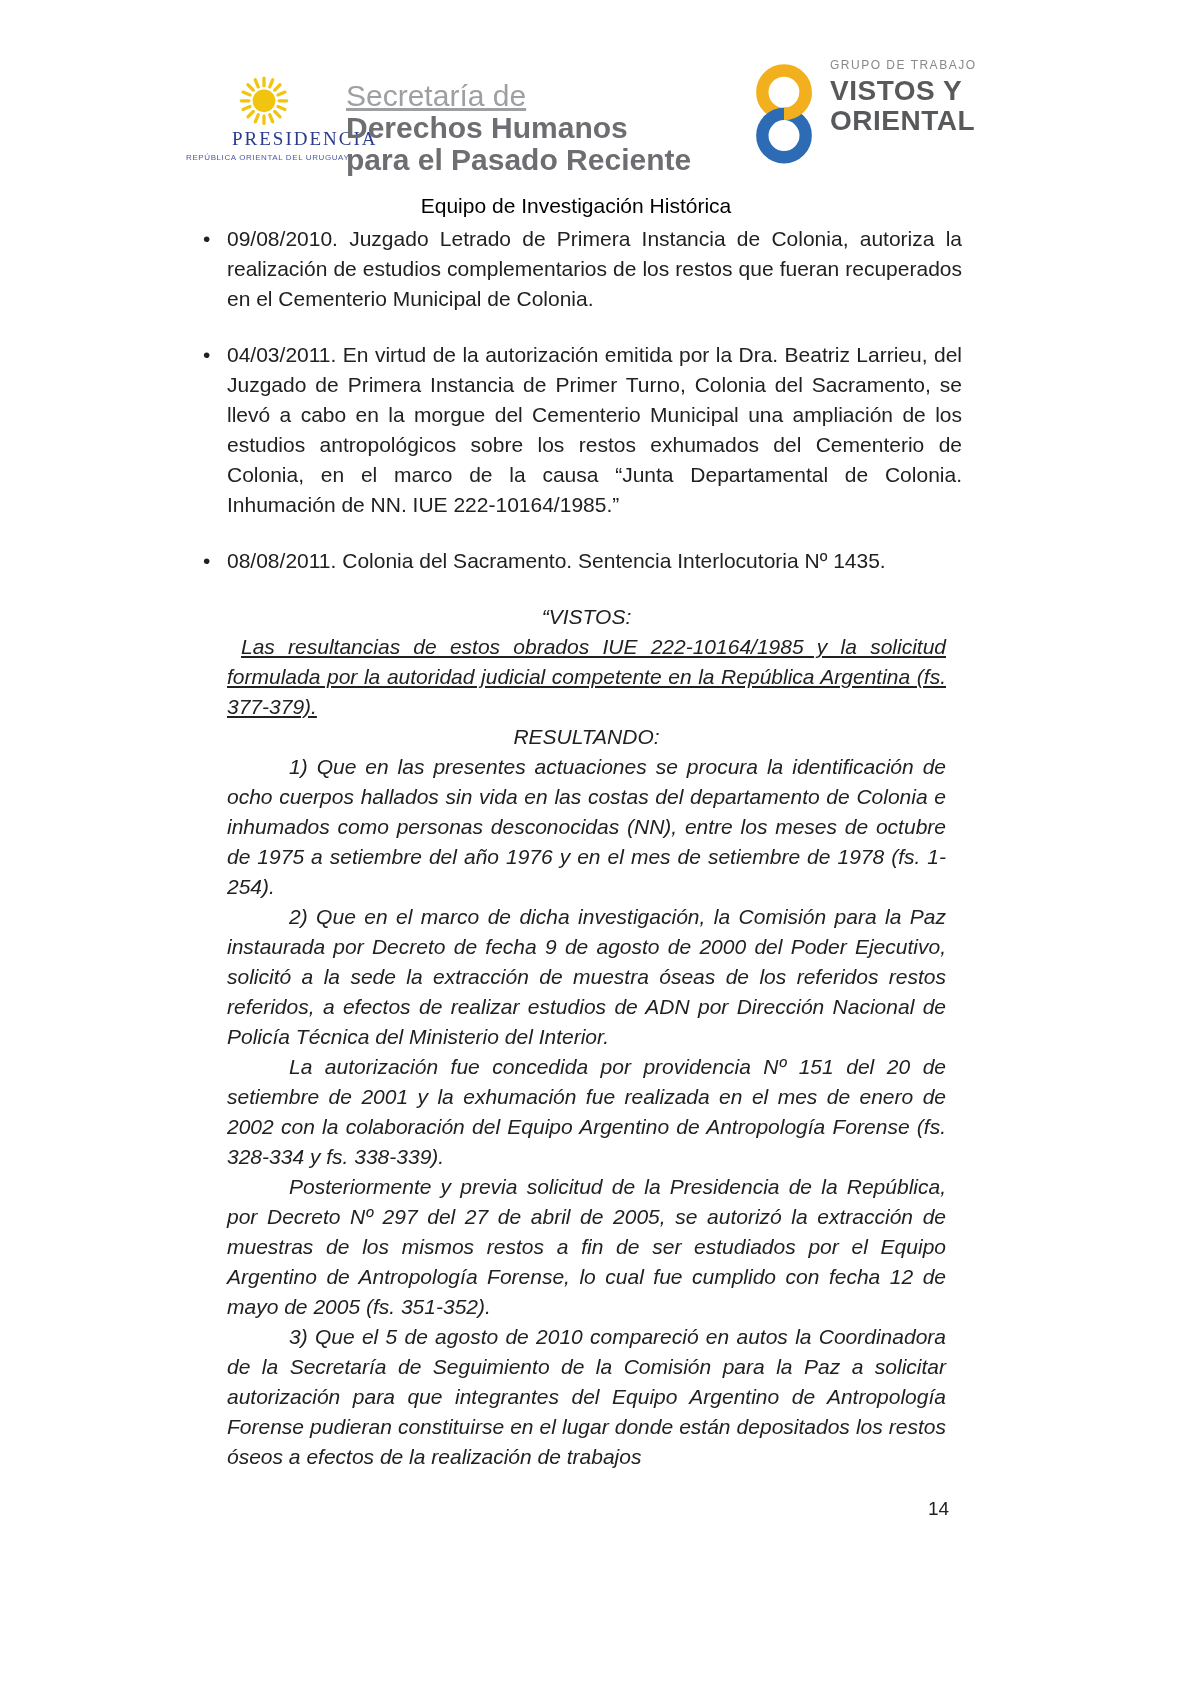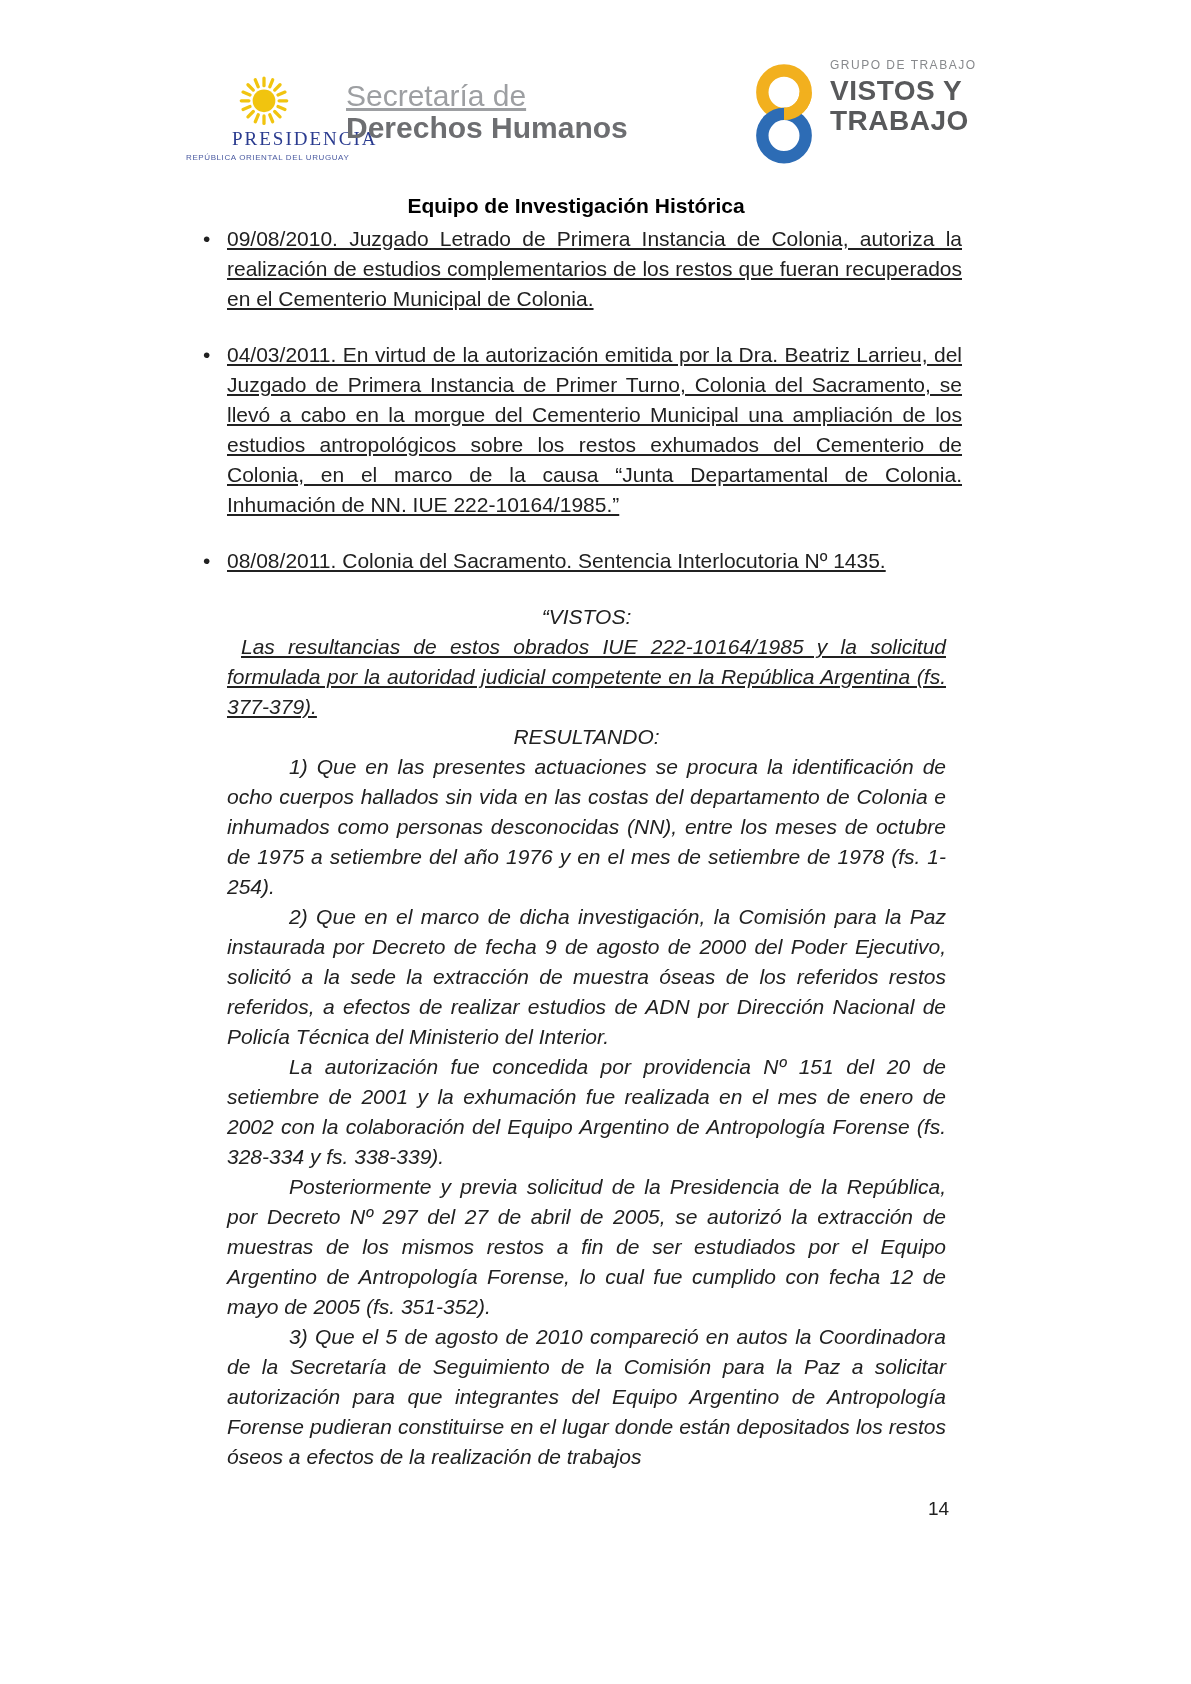--- a/index.html
+++ b/index.html
@@ -74,26 +74,26 @@
 
   
   .content {
     position: absolute;
     top: 194px;
     left: 190px;
     width: 772px;
   }
   .doc-heading {
     font-size: 21px;
-    font-weight: 700;
+    font-weight: 400;
     color: #000000;
     text-align: center;
     margin-bottom: 6px;
   }
-  ul.bullets { list-style: none; text-decoration: underline; }
+  ul.bullets { list-style: none; }
   ul.bullets li {
     position: relative;
     padding-left: 37px;
     text-align: justify;
     font-size: 21px;
     line-height: 30px;
     margin-bottom: 26px;
   }
   ul.bullets li::before {
     content: "\2022";
@@ -149,32 +149,33 @@
       </g>
       <circle cx="32" cy="26" r="9" fill="#f1c40f"></circle>
     </svg>
     <div class="pres-title">PRESIDENCIA</div>
     <div class="pres-sub">REPÚBLICA ORIENTAL DEL URUGUAY</div>
   </div>
 
   <div class="secretaria">
     <div class="sec-line1">Secretaría de</div>
     <div class="sec-line2">Derechos Humanos</div>
+    <div class="sec-line3">para el Pasado Reciente</div>
   </div>
 
   <div class="grupo">
     <svg class="rings-svg" width="64" height="118" viewBox="0 0 62 104">
       <circle cx="31" cy="28" r="21" fill="none" stroke="#f2b01e" stroke-width="12"></circle>
       <circle cx="31" cy="70" r="21" fill="none" stroke="#2d6cb5" stroke-width="12"></circle>
       <path d="M 31 49 A 21 21 0 0 0 52 28" fill="none" stroke="#f2b01e" stroke-width="12"></path>
     </svg>
     <div class="grupo-text">
       <div class="grupo-line1">GRUPO DE TRABAJO</div>
       <div class="grupo-line2">VISTOS Y</div>
-      <div class="grupo-line3">TRABAJO</div>
+      <div class="grupo-line3">ORIENTAL</div>
     </div>
   </div>
 
   <div class="content">
     <h1 class="doc-heading">Equipo de Investigación Histórica</h1>
 
     <ul class="bullets">
       <li>09/08/2010. Juzgado Letrado de Primera Instancia de Colonia, autoriza la realización de estudios complementarios de los restos que fueran recuperados en el Cementerio Municipal de Colonia.</li>
       <li>04/03/2011. En virtud de la autorización emitida por la Dra. Beatriz Larrieu, del Juzgado de Primera Instancia de Primer Turno, Colonia del Sacramento, se llevó a cabo en la morgue del Cementerio Municipal una ampliación de los estudios antropológicos sobre los restos exhumados del Cementerio de Colonia, en el marco de la causa “Junta Departamental de Colonia. Inhumación de NN. IUE 222-10164/1985.”</li>
       <li>08/08/2011. Colonia del Sacramento. Sentencia Interlocutoria Nº 1435.</li>

